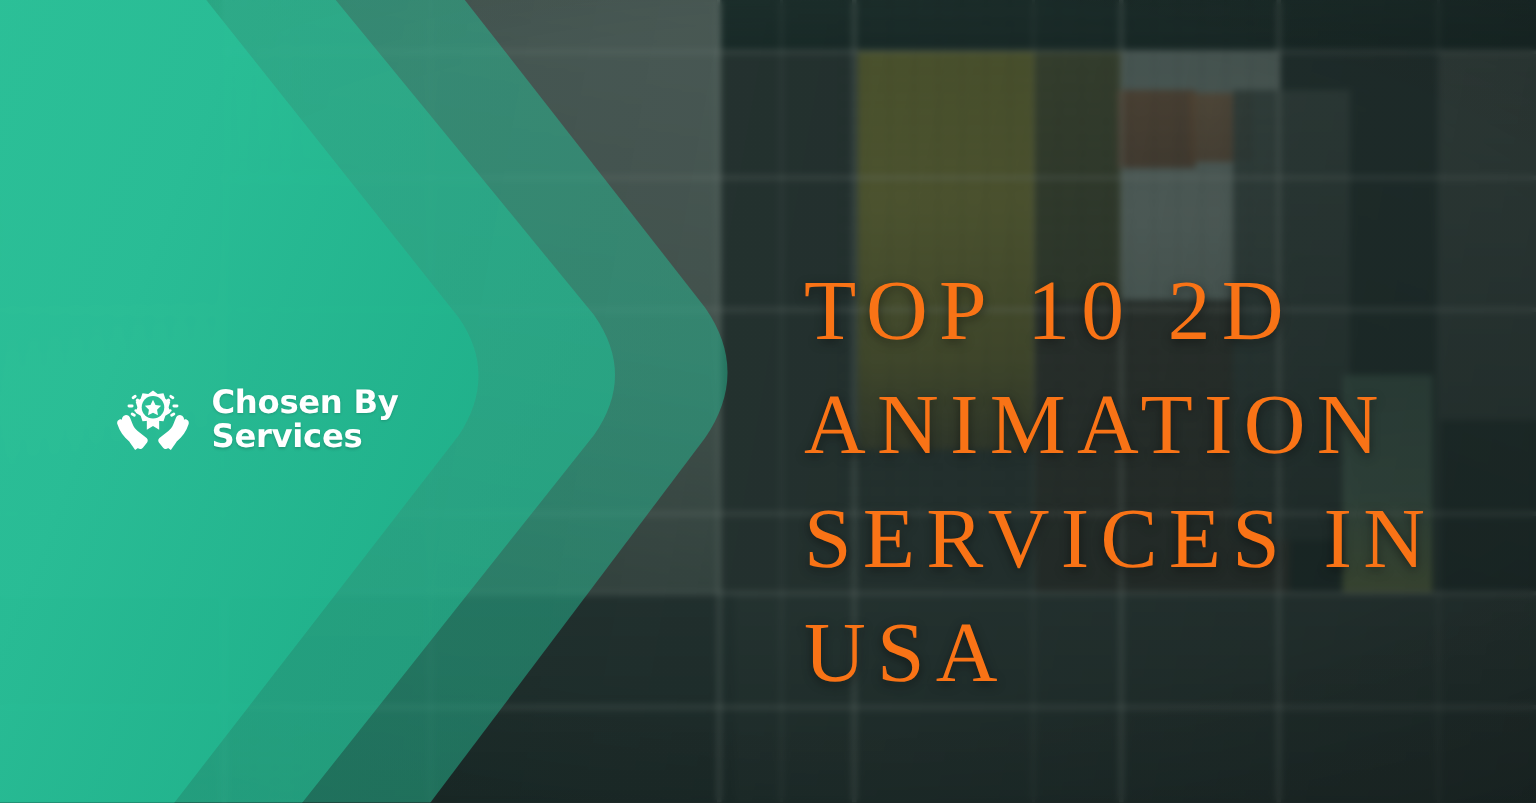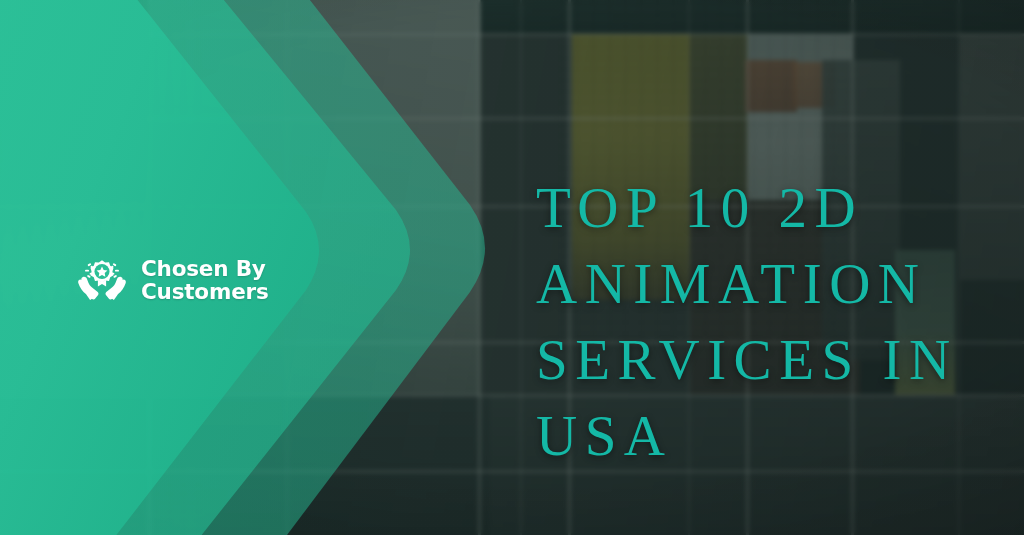--- a/index.html
+++ b/index.html
@@ -115,21 +115,21 @@
     white-space: pre-line;
     text-shadow: 0 1px 2px rgba(0,0,0,.16);
   }
 
   
   .headline {
     position: absolute;
     left: 536px;
     top: 132px;
     width: 488px;
-    color: #14b8a6;
+    color: #f97316;
     font-family: "Liberation Serif", "DejaVu Serif", serif;
     font-weight: 400;
     font-size: 57px;
     line-height: 76px;
     letter-spacing: 7.5px;
     text-transform: uppercase;
     text-shadow: 0 2px 7px rgba(0,0,0,.45);
     white-space: pre-line;
   }
 </style>
@@ -251,18 +251,18 @@
 
         <path d="M56.4 31.4 C58.6 31.4 59.8 33.3 59.1 35.3 C57.4 40.4 54.4 45 50.1 48.4
                  L43.4 53.6 C42.2 54.5 40.6 54.3 39.7 53.2 L36.5 49.1
                  C35.7 48 35.9 46.5 36.9 45.7 L43.7 40.3
                  C45.4 39 46.7 37.2 47.5 35.2 L49.4 30.4
                  C50 28.9 51.5 28 53.1 28.3 C54.8 28.6 55.9 30.2 55.6 31.9 Z"></path>
         <path d="M50 48.6 L45.6 54.9 L41 51.6 L44.9 45.6 Z"></path>
       </svg>
     </span>
     <span class="logo-text">Chosen By
-Customers</span>
+Services</span>
   </div>
 
   <h1 class="headline">Top 10 2D Animation Services in USA</h1>
 
 </div>
 
 </body></html>

